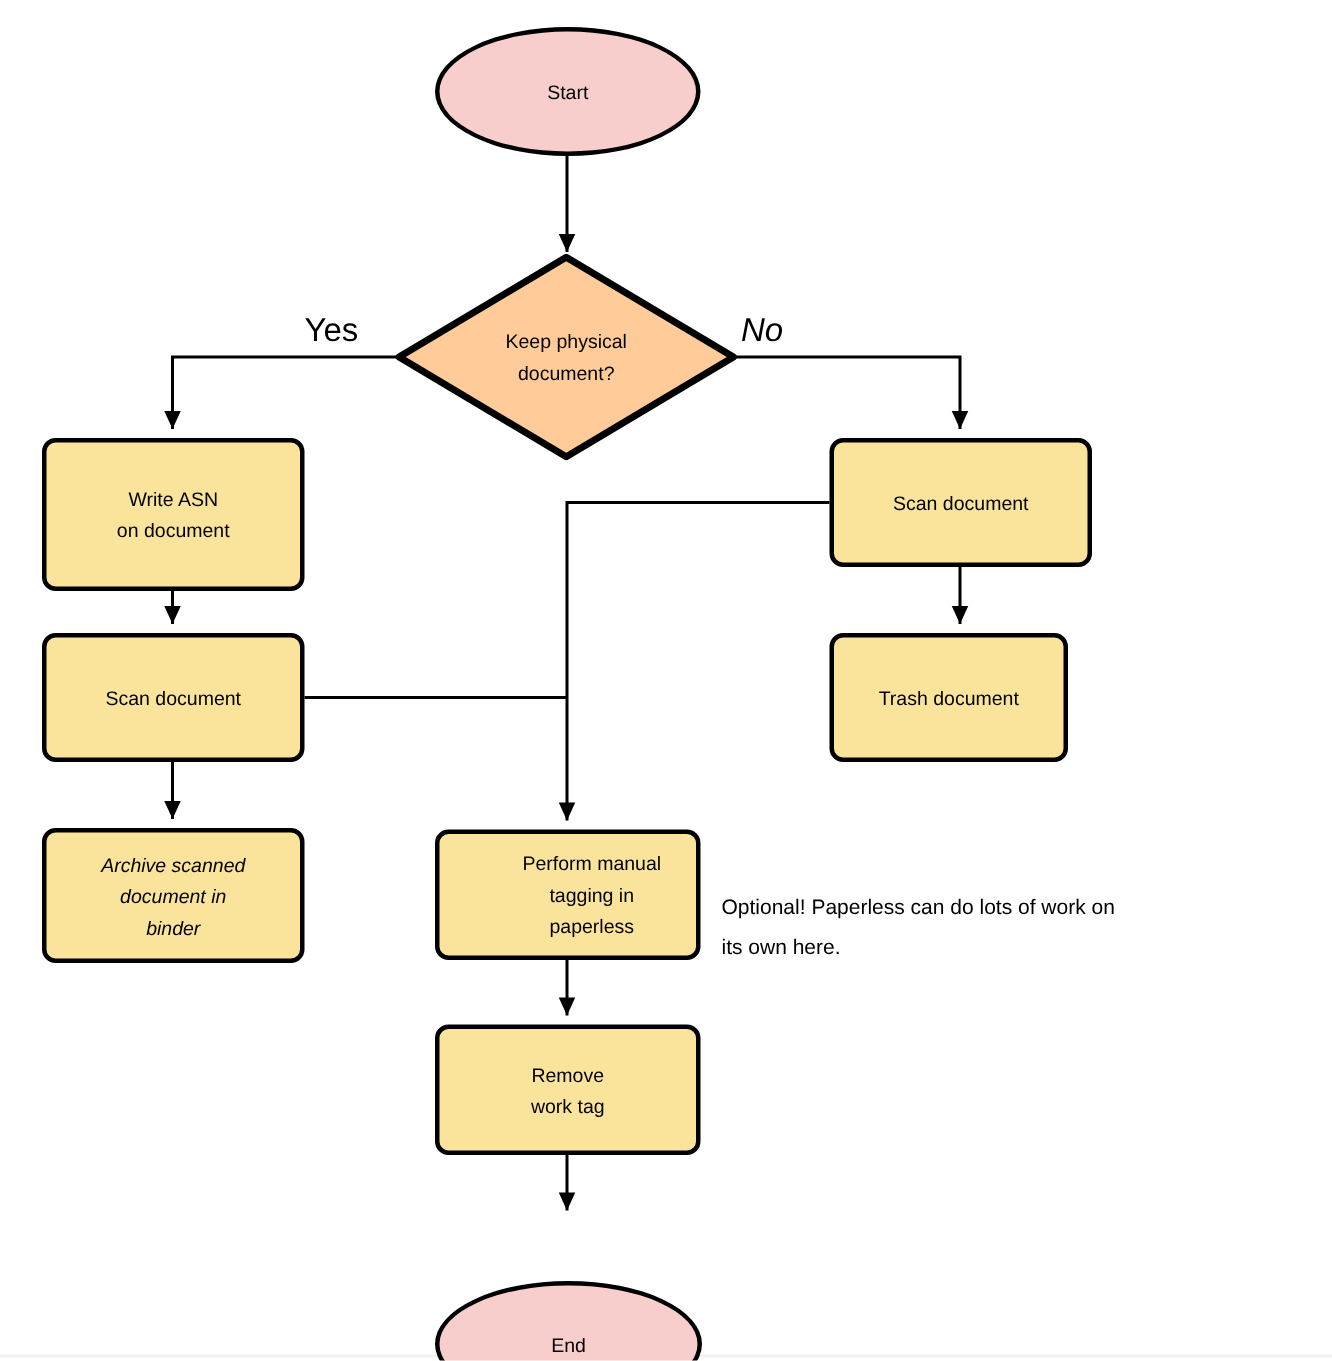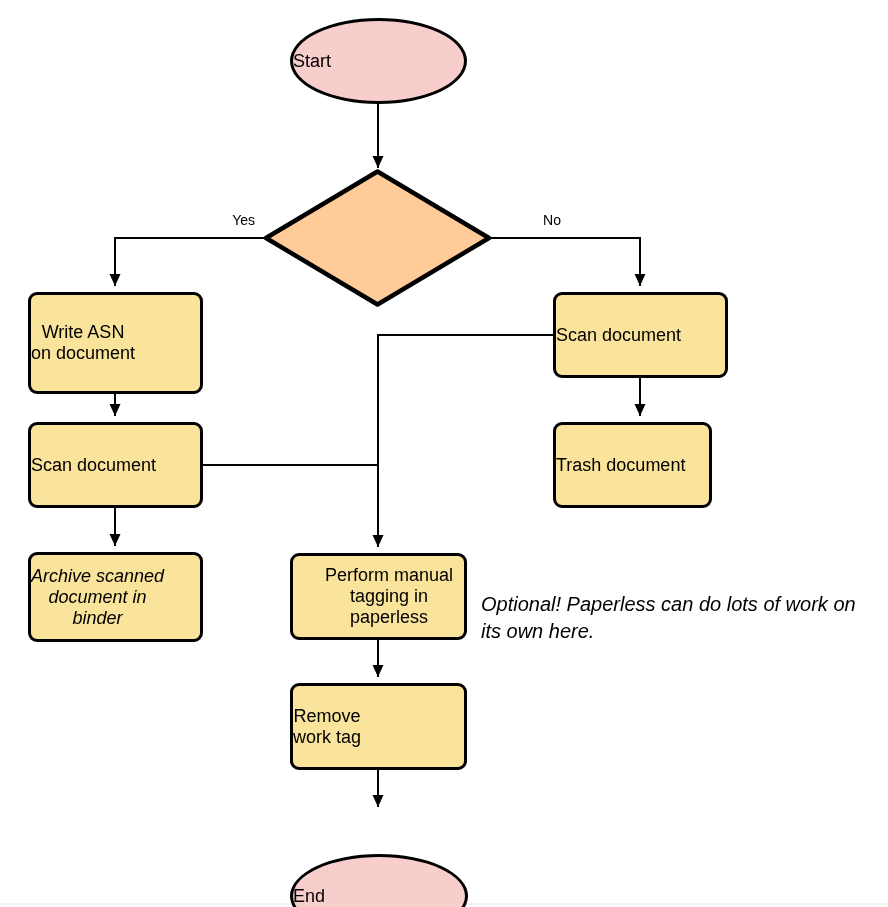--- a/index.html
+++ b/index.html
@@ -11,23 +11,23 @@
     font-family: "Liberation Sans", sans-serif;
     color: #000;
   }
   #edges {
     position: absolute; left: 0; top: 0;
     width: 888px; height: 907px;
     z-index: 0;
   }
   .node {
     position: absolute;
-    display: flex; align-items: center; justify-content: flex-start;
+    display: flex; align-items: center; justify-content: center;
     text-align: center;
-    font-size: 18px; line-height: 21px;
+    font-size: 13px; line-height: 21px;
     white-space: pre-line;
     z-index: 1;
   }
   .process {
     background: var(--process);
     border: 3px solid var(--stroke);
     border-radius: 9px;
   }
   .terminal {
     background: var(--terminal);
@@ -35,29 +35,28 @@
     border-radius: 50%;
   }
   .diamond { background: transparent; }
   .diamond svg {
     position: absolute; left: 0; top: 0;
     width: 100%; height: 100%;
   }
   .diamond .label { position: relative; z-index: 2; }
   .edge-label {
     position: absolute;
-    font-size: 14px; line-height: 20px;
-    text-align: right;
+    font-size: 22px; line-height: 20px;
+    text-align: left;
     z-index: 2;
   }
   .note {
     position: absolute;
     left: 481px; top: 591px; width: 402px;
-    font-size: 20px; line-height: 27px;
-    font-style: italic;
+    font-size: 14px; line-height: 27px;
     white-space: pre-line;
     z-index: 1;
   }
   .bottom-rule {
     position: absolute;
     left: 0; top: 903px; width: 888px; height: 2px;
     background: #f2f2f2;
   }
 </style>
 </head>
@@ -84,20 +83,22 @@
 </svg>
 
 <div class="node terminal" style="left:290px; top:18px; width:177px; height:86px;">
   <span class="label">Start</span>
 </div>
 
 <div class="node diamond" style="left:263px; top:169px; width:229px; height:138px;">
   <svg viewBox="0 0 229 138" preserveAspectRatio="none">
     <polygon points="114.5,2.5 226,69 114.5,135.5 3,69" fill="var(--decision)" stroke="var(--stroke)" stroke-width="4.5" stroke-linejoin="round"></polygon>
   </svg>
+  <span class="label">Keep physical
+document?</span>
 </div>
 
 <div class="node process" style="left:28px; top:292px; width:175px; height:102px;">
   <span class="label">Write ASN
 on document</span>
 </div>
 
 <div class="node process" style="left:553px; top:292px; width:175px; height:86px;">
   <span class="label">Scan document</span>
 </div>
@@ -125,18 +126,18 @@
 <div class="node process" style="left:290px; top:683px; width:177px; height:87px;">
   <span class="label">Remove
 work tag</span>
 </div>
 
 <div class="node terminal" style="left:290px; top:854px; width:178px; height:84px;">
   <span class="label">End</span>
 </div>
 
 <div class="edge-label" style="left:203px; top:210px; width:52px;">Yes</div>
-<div class="edge-label" style="left:509px; top:210px; width:52px;">No</div>
+<div class="edge-label" style="left:494px; top:210px; width:52px;font-style:italic;">No</div>
 
 <div class="note">Optional! Paperless can do lots of work on
 its own here.</div>
 
 <div class="bottom-rule"></div>
 
 </body></html>

